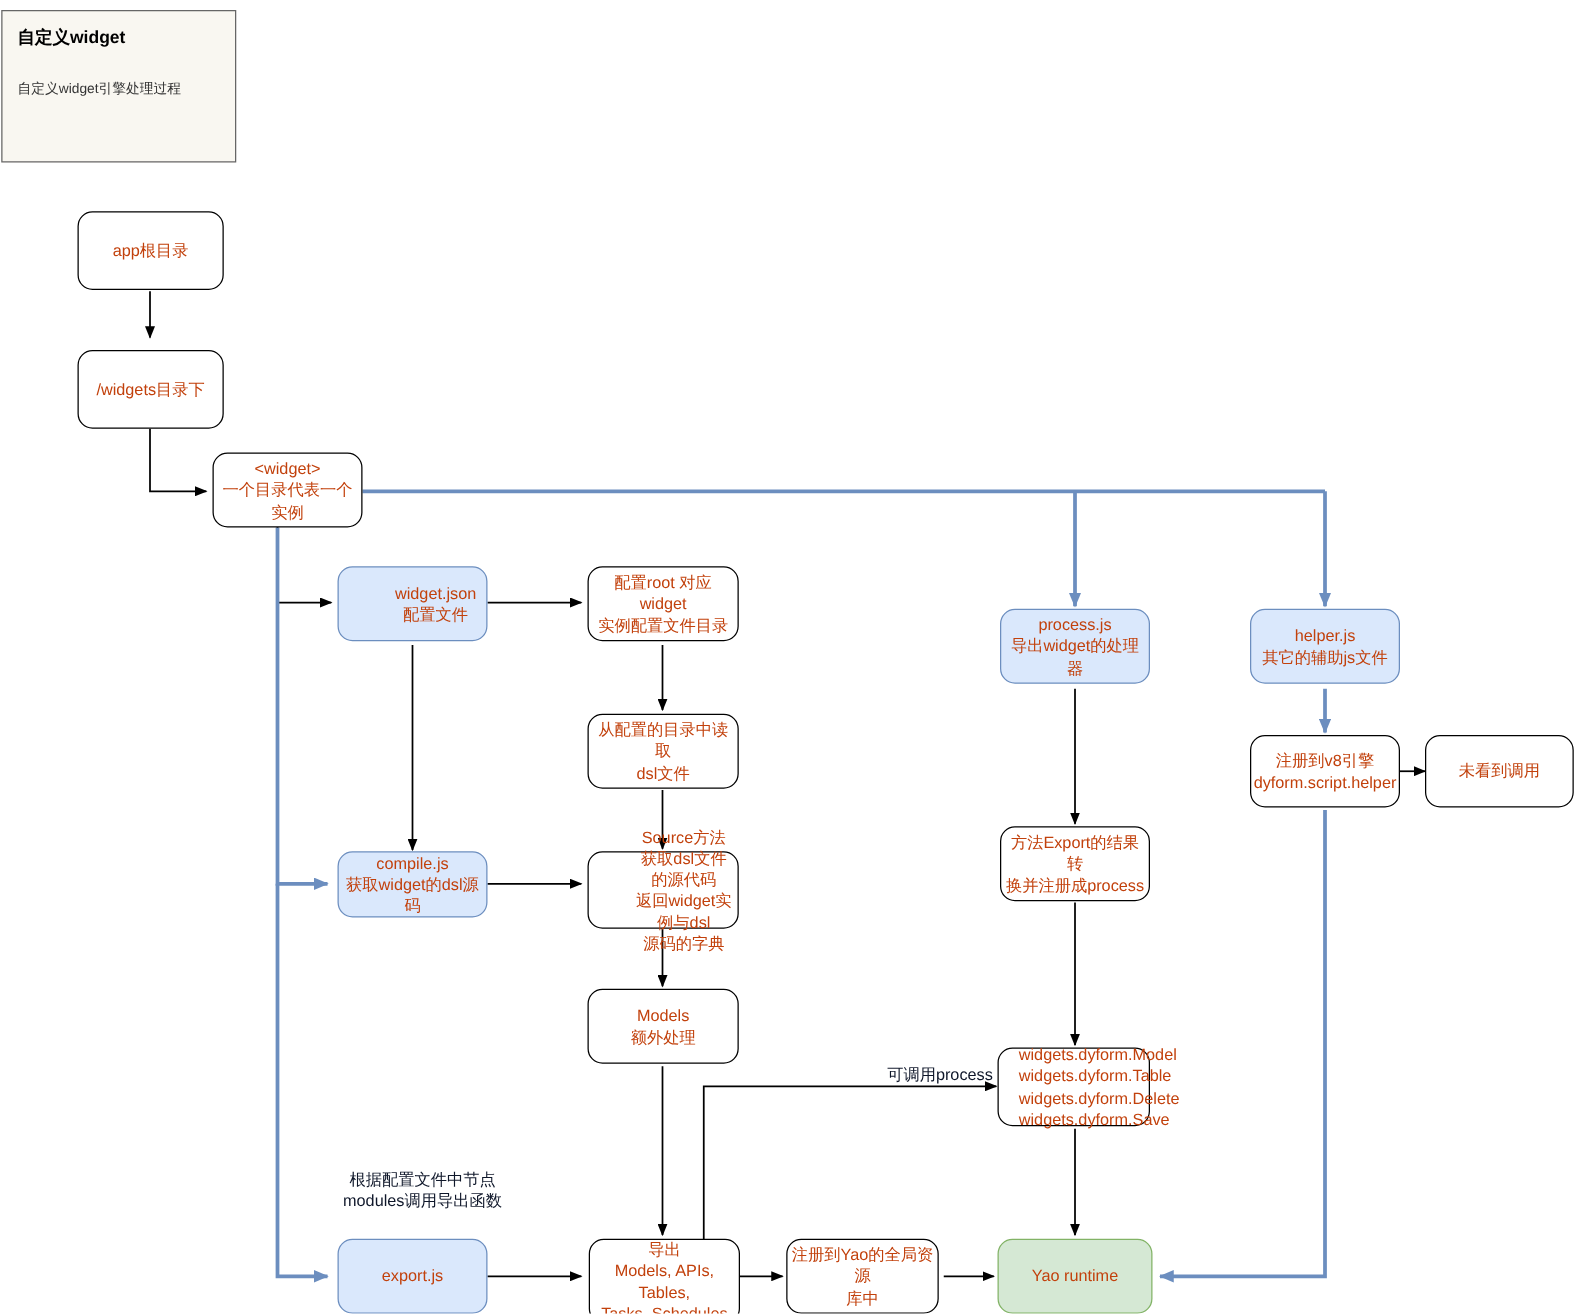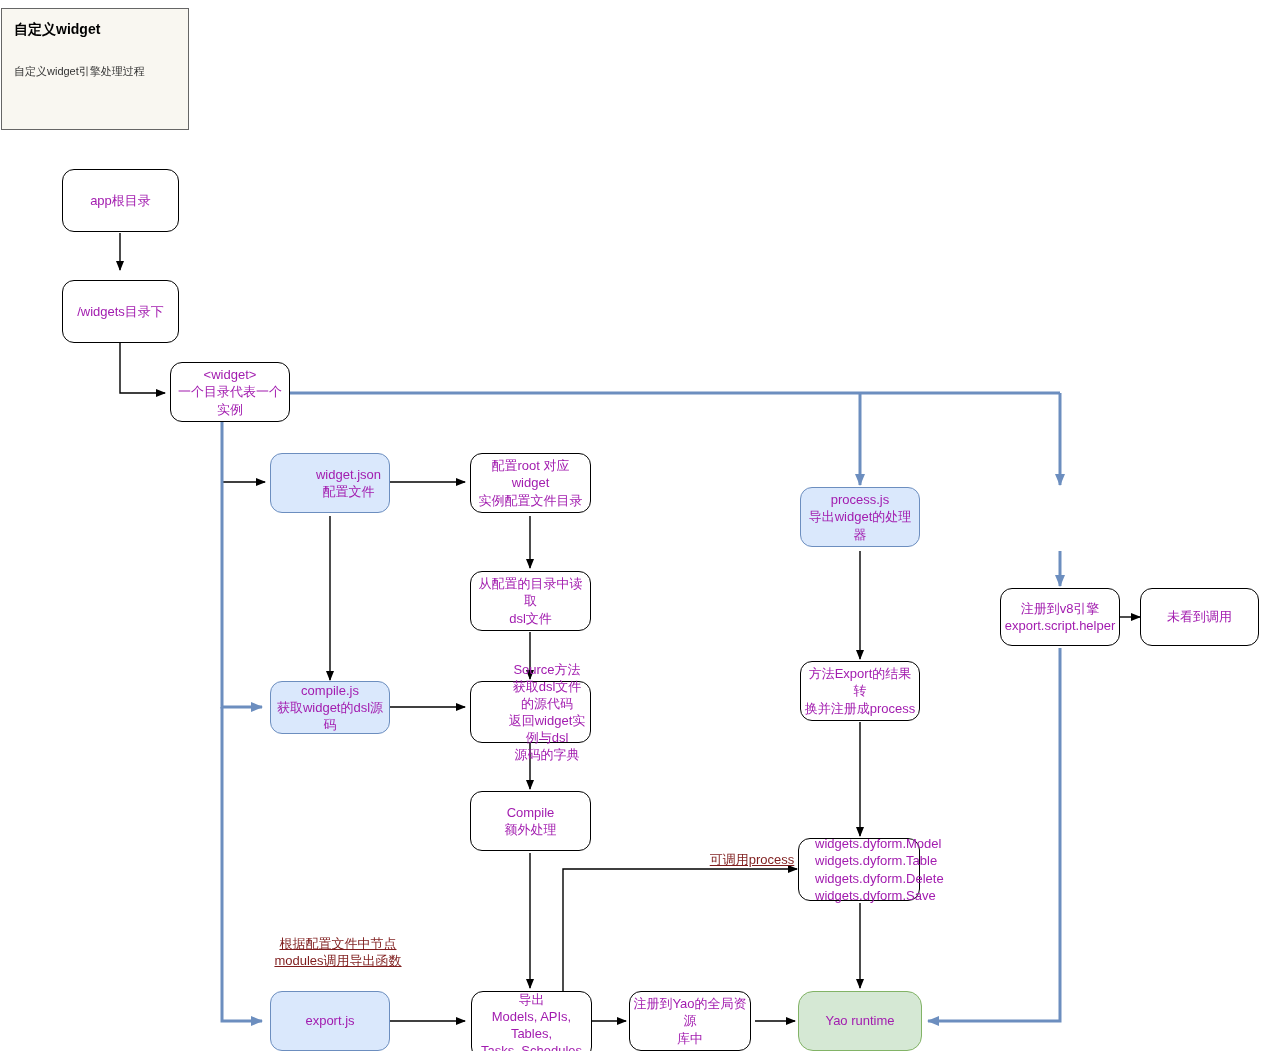--- a/index.html
+++ b/index.html
@@ -27,21 +27,21 @@
   .node {
     position: absolute;
     box-sizing: border-box;
     display: flex;
     align-items: center;
     justify-content: center;
     text-align: center;
     border: 1px solid #000000;
     border-radius: 12px;
     background: #ffffff;
-    color: #a21caf;
+    color: #c2410c;
     font-size: 13px;
     line-height: 1.32;
     white-space: pre-line;
     padding: 2px 3px;
     z-index: 3;
   }
   .node.blue {
     background: #dae8fc;
     border-color: #6c8ebf;
   }
@@ -73,27 +73,26 @@
   }
   .title-card .t-sub {
     font-size: 11px;
     color: #333333;
     line-height: 1.3;
     margin: 0;
   }
   .edge-label {
     position: absolute;
     font-size: 13px;
-    color: #7f1d1d;
+    color: #0f172a;
     line-height: 1.3;
     text-align: center;
     white-space: pre-line;
     background: transparent;
     z-index: 4;
-    text-decoration: underline;
   }
 </style>
 </head>
 <body>
 
 <div id="canvas">
 
   <svg id="edge-layer" viewBox="0 0 1261 1051" width="1261" height="1051">
     <defs>
       <marker id="ah-black" markerWidth="10" markerHeight="8" refX="9" refY="4" orient="auto" markerUnits="userSpaceOnUse">
@@ -158,48 +157,50 @@
 dsl文件</div>
 
   <div class="node blue" style="left:270px; top:681px; width:120px; height:53px;">compile.js
 获取widget的dsl源码</div>
 
   <div class="node" style="left:470px; top:681px; width:121px; height:62px;padding-left:36px;">Source方法
 获取dsl文件的源代码
 返回widget实例与dsl
 源码的字典</div>
 
-  <div class="node" style="left:470px; top:791px; width:121px; height:60px;">Compile
+  <div class="node" style="left:470px; top:791px; width:121px; height:60px;">Models
 额外处理</div>
 
   <div class="node blue" style="left:270px; top:991px; width:120px; height:60px;">export.js</div>
 
   <div class="node" style="left:471px; top:991px; width:121px; height:68px;">导出
 Models, APIs, Tables,
 Tasks, Schedules</div>
 
   <div class="node" style="left:629px; top:991px; width:122px; height:60px;">注册到Yao的全局资源
 库中</div>
 
-  <div class="node green" style="left:798px; top:991px; width:124px; height:60px;border-radius:15px;">Yao runtime</div>
+  <div class="node green" style="left:798px; top:991px; width:124px; height:60px;">Yao runtime</div>
 
   <div class="node blue" style="left:800px; top:487px; width:120px; height:60px;">process.js
 导出widget的处理器</div>
 
   <div class="node" style="left:800px; top:661px; width:120px; height:60px;">方法Export的结果转
 换并注册成process</div>
 
   <div class="node overflow" style="left:798px; top:838px; width:122px; height:63px;">widgets.dyform.Model
 widgets.dyform.Table
 widgets.dyform.Delete
 widgets.dyform.Save</div>
 
+  <div class="node blue" style="left:1000px; top:487px; width:120px; height:60px;">helper.js
+其它的辅助js文件</div>
 
   <div class="node" style="left:1000px; top:588px; width:120px; height:58px;">注册到v8引擎
-export.script.helper</div>
+dyform.script.helper</div>
 
   <div class="node" style="left:1140px; top:588px; width:119px; height:58px;">未看到调用</div>
 
   <div class="edge-label" style="left:697px; top:852px; width:110px;">可调用process</div>
 
   <div class="edge-label" style="left:258px; top:936px; width:160px; text-align:center;">根据配置文件中节点
 modules调用导出函数</div>
 
 </div>
 

